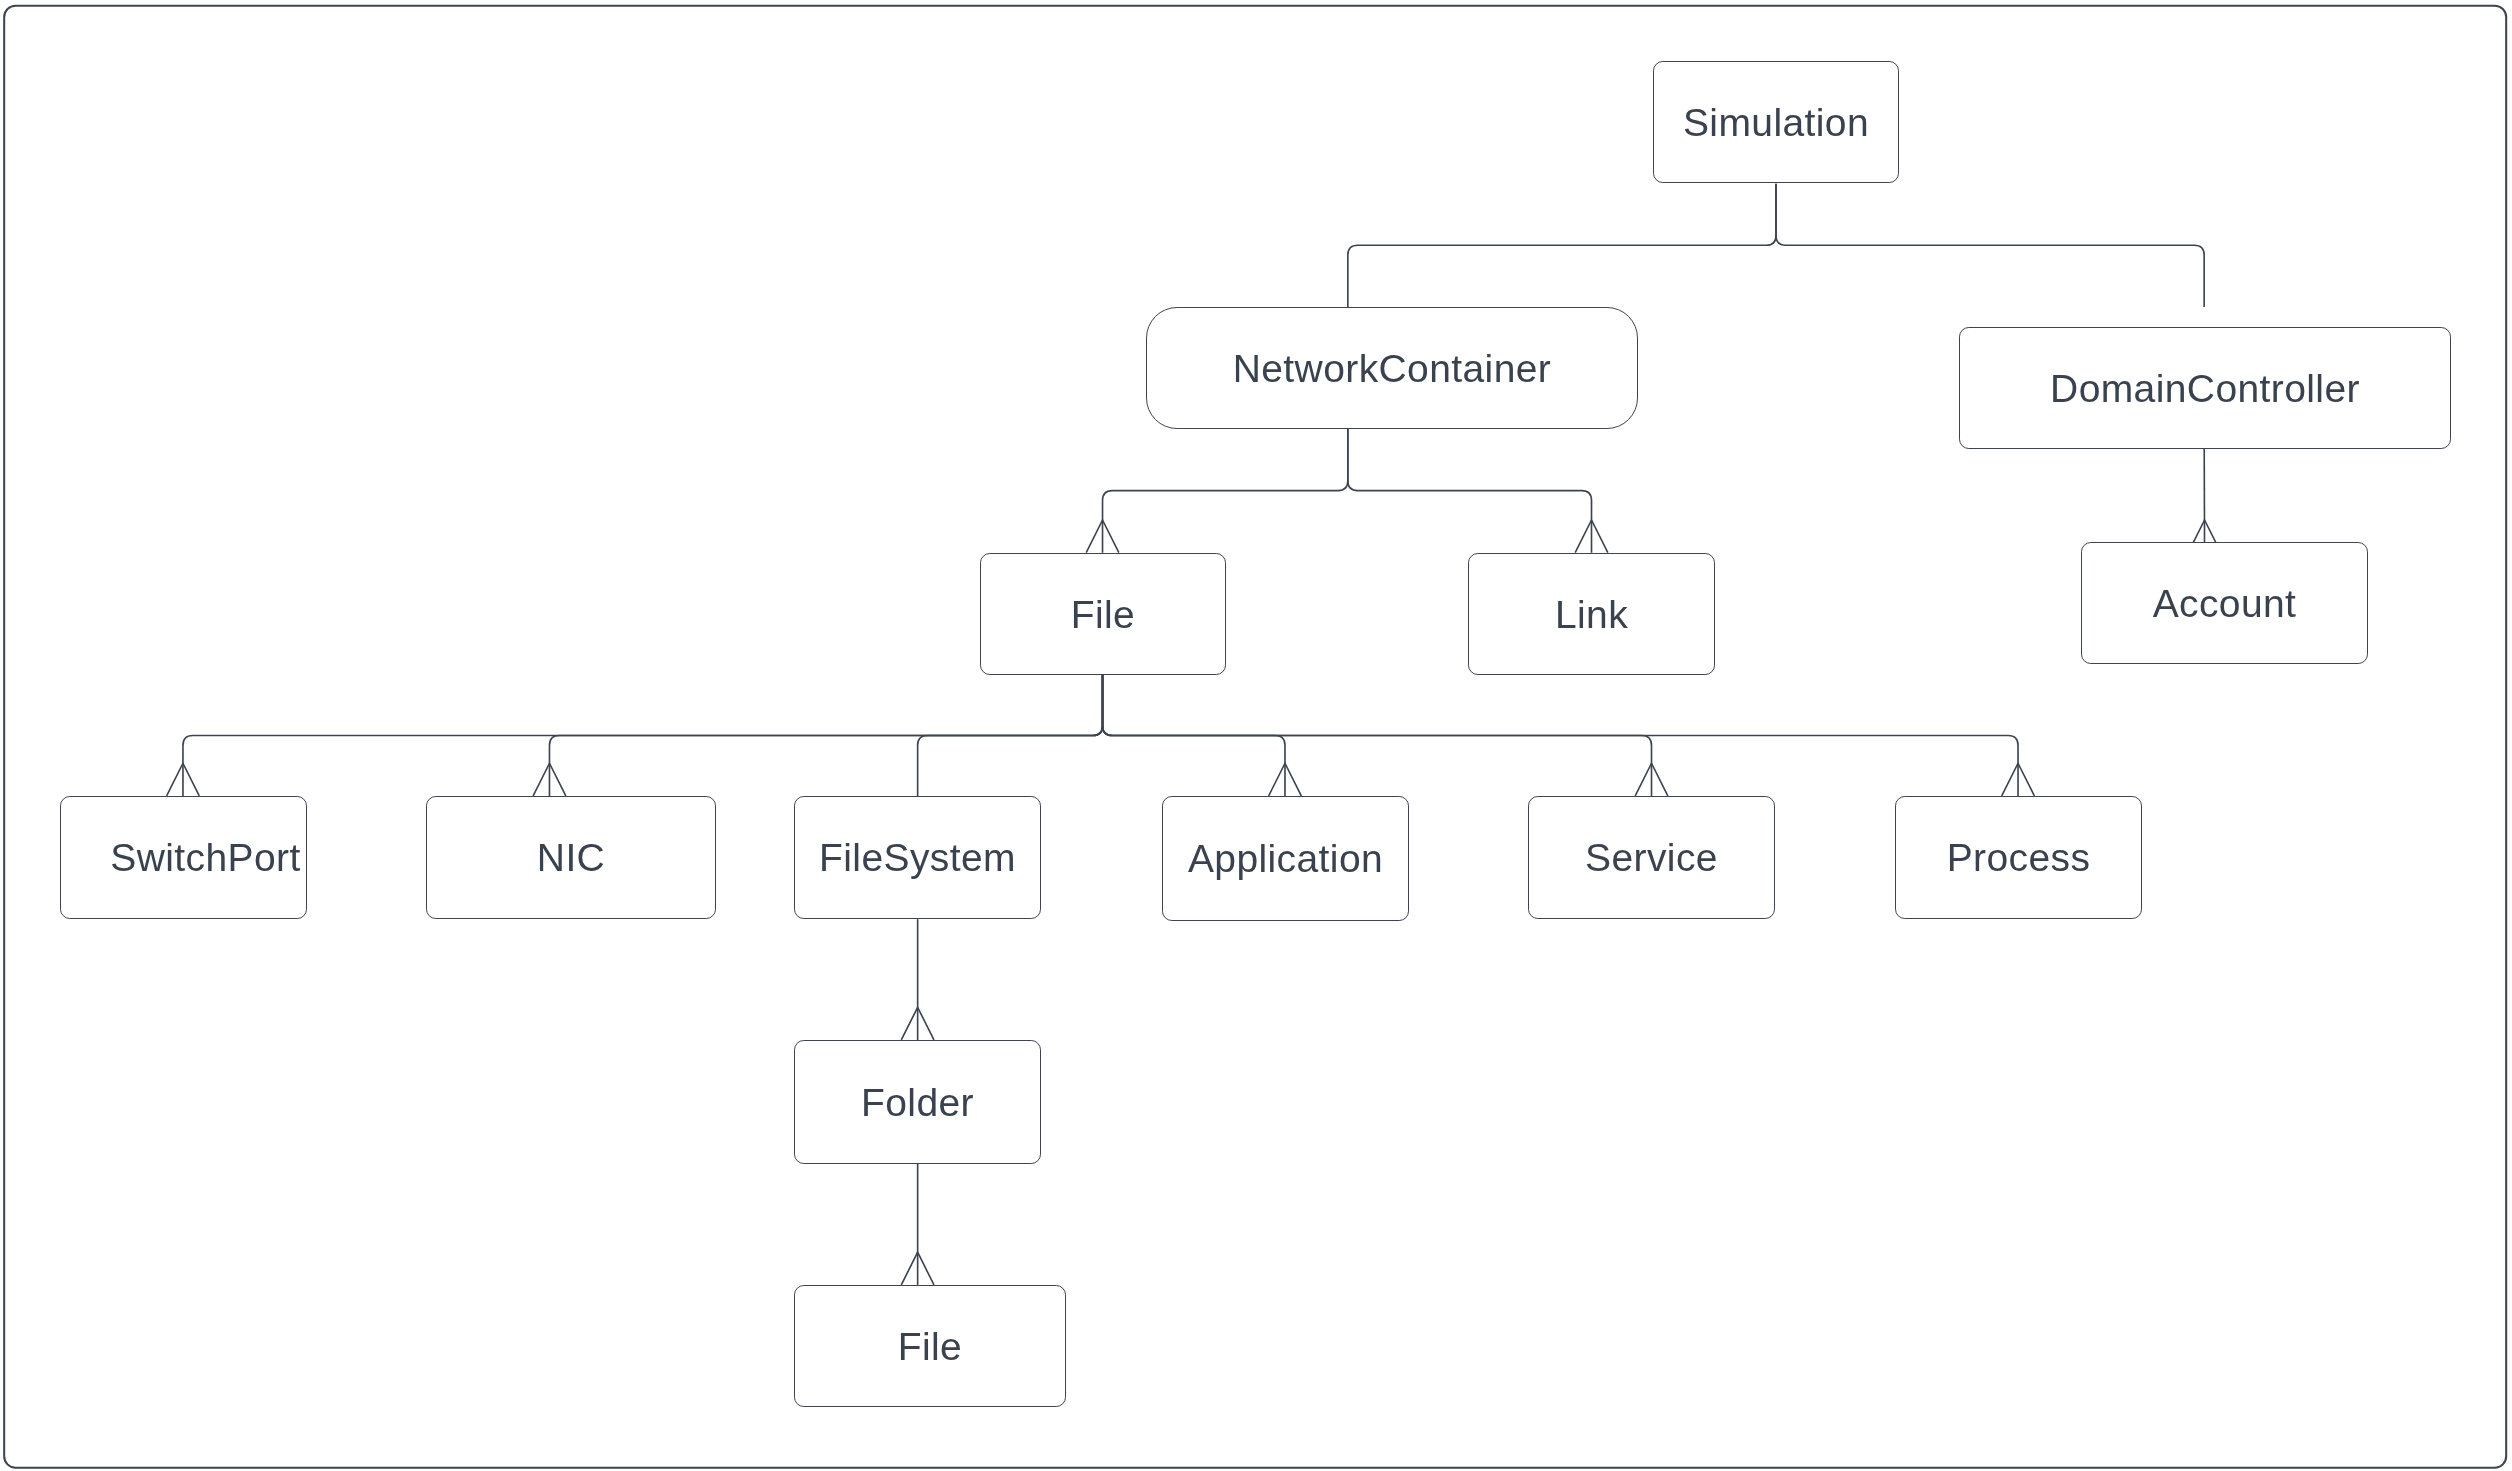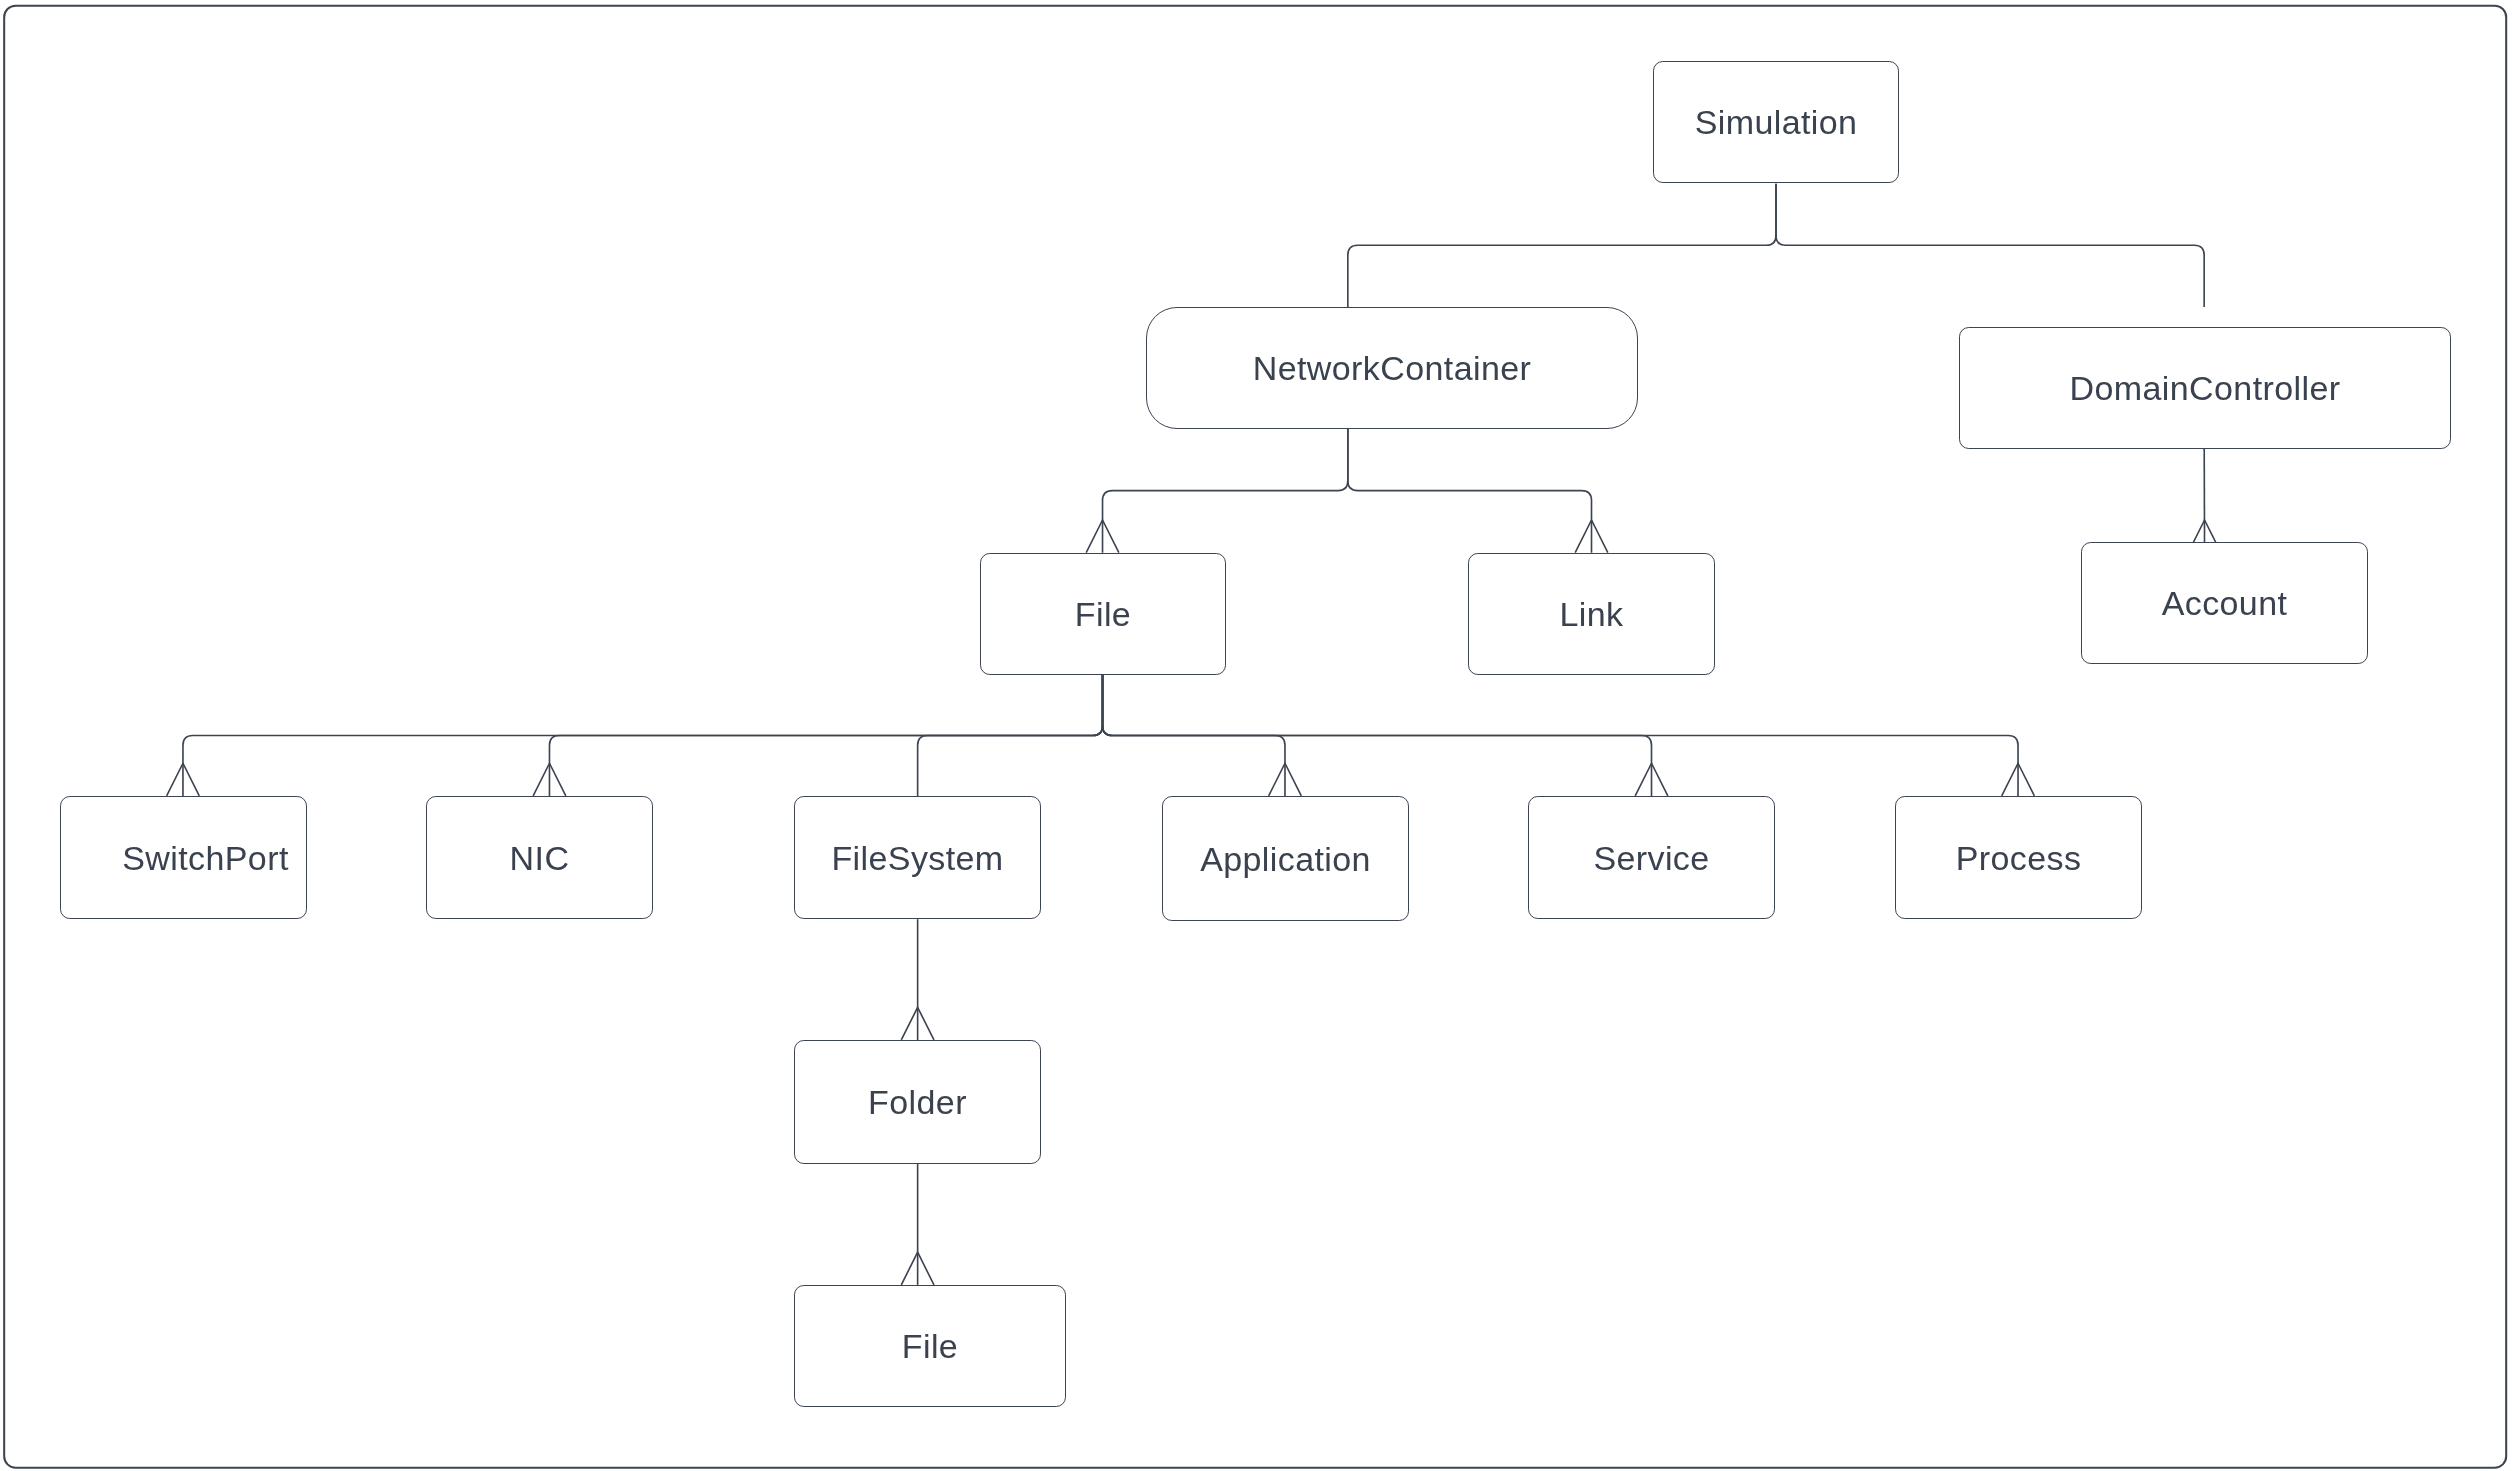--- a/index.html
+++ b/index.html
@@ -27,21 +27,21 @@
     position: absolute;
     box-sizing: border-box;
     background: #ffffff;
     border: 1.6px solid var(--stroke-color, #3c4452);
     border-radius: 9.8px;
     display: flex;
     align-items: center;
     justify-content: center;
   }
   .shape-label {
-    font-size: 34px;
+    font-size: 39px;
     line-height: 1;
     color: var(--text-color, #39424e);
     white-space: nowrap;
     letter-spacing: 0.4px;
   }
 </style>
 </head>
 <body>
 
 <div id="diagram-canvas" style="--stroke-color: #3c4452; --text-color: #39424e; --bg-color: #ffffff;">
@@ -86,21 +86,21 @@
       </div>
       <div class="shape" style="left: 1468px; top: 553px; width: 247px; height: 122px;">
         <span class="shape-label">Link</span>
       </div>
       <div class="shape" style="left: 2081px; top: 542px; width: 287px; height: 122px; text-align: right;">
         <span class="shape-label">Account</span>
       </div>
       <div class="shape" style="left: 60px; top: 796px; width: 247px; height: 123px; padding-left: 44px;">
         <span class="shape-label">SwitchPort</span>
       </div>
-      <div class="shape" style="left: 426px; top: 796px; width: 227px; height: 123px;">
+      <div class="shape" style="left: 426px; top: 796px; width: 290px; height: 123px;">
         <span class="shape-label">NIC</span>
       </div>
       <div class="shape" style="left: 794px; top: 796px; width: 247px; height: 123px;">
         <span class="shape-label">FileSystem</span>
       </div>
       <div class="shape" style="left: 1162px; top: 796px; width: 247px; height: 125px;">
         <span class="shape-label">Application</span>
       </div>
       <div class="shape" style="left: 1528px; top: 796px; width: 247px; height: 123px; text-align: right;">
         <span class="shape-label">Service</span>

